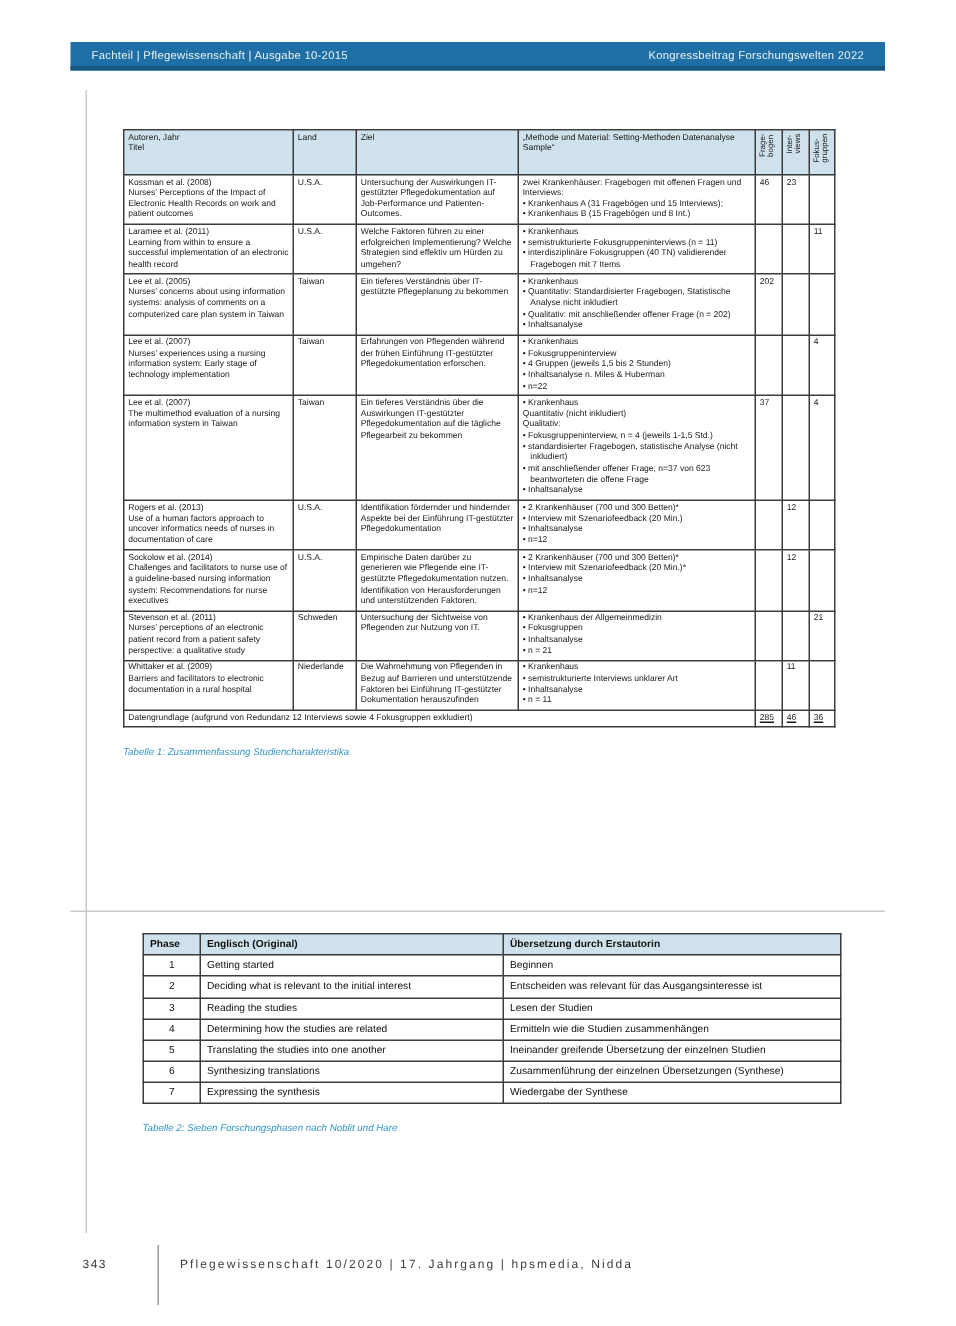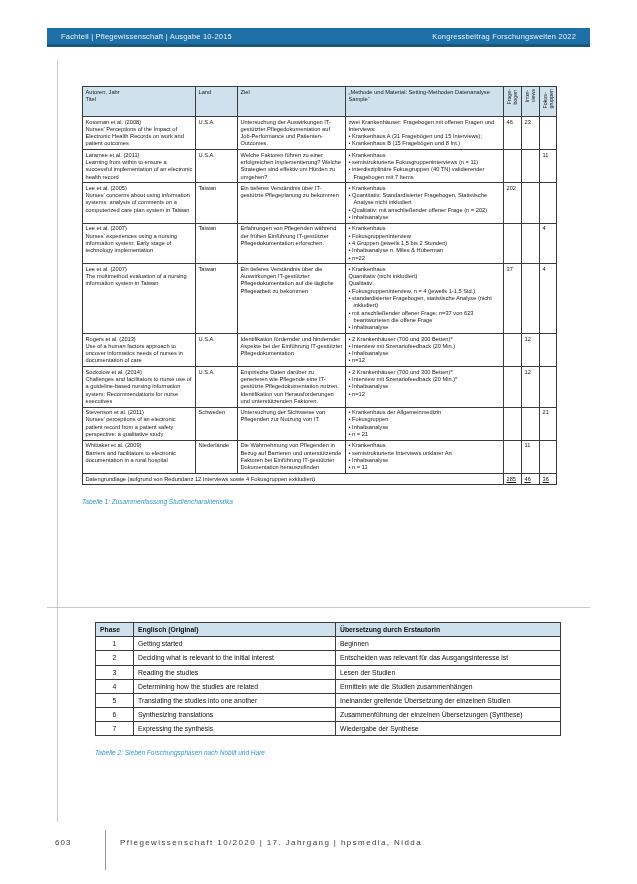--- a/index.html
+++ b/index.html
@@ -309,14 +309,14 @@
           <td class="phase">7</td>
           <td>Expressing the synthesis</td>
           <td class="german">Wiedergabe der Synthese</td>
         </tr>
       </tbody>
   </table>
   <div class="tcaption">Tabelle 2: Sieben Forschungsphasen nach Noblit und Hare</div>
 </div>
 
 <div class="footer-divider"></div>
-<div class="footer-page">603</div>
+<div class="footer-page">343</div>
 <div class="footer-text">Pflegewissenschaft 10/2020 | 17. Jahrgang | hpsmedia, Nidda</div>
 
 </body></html>

